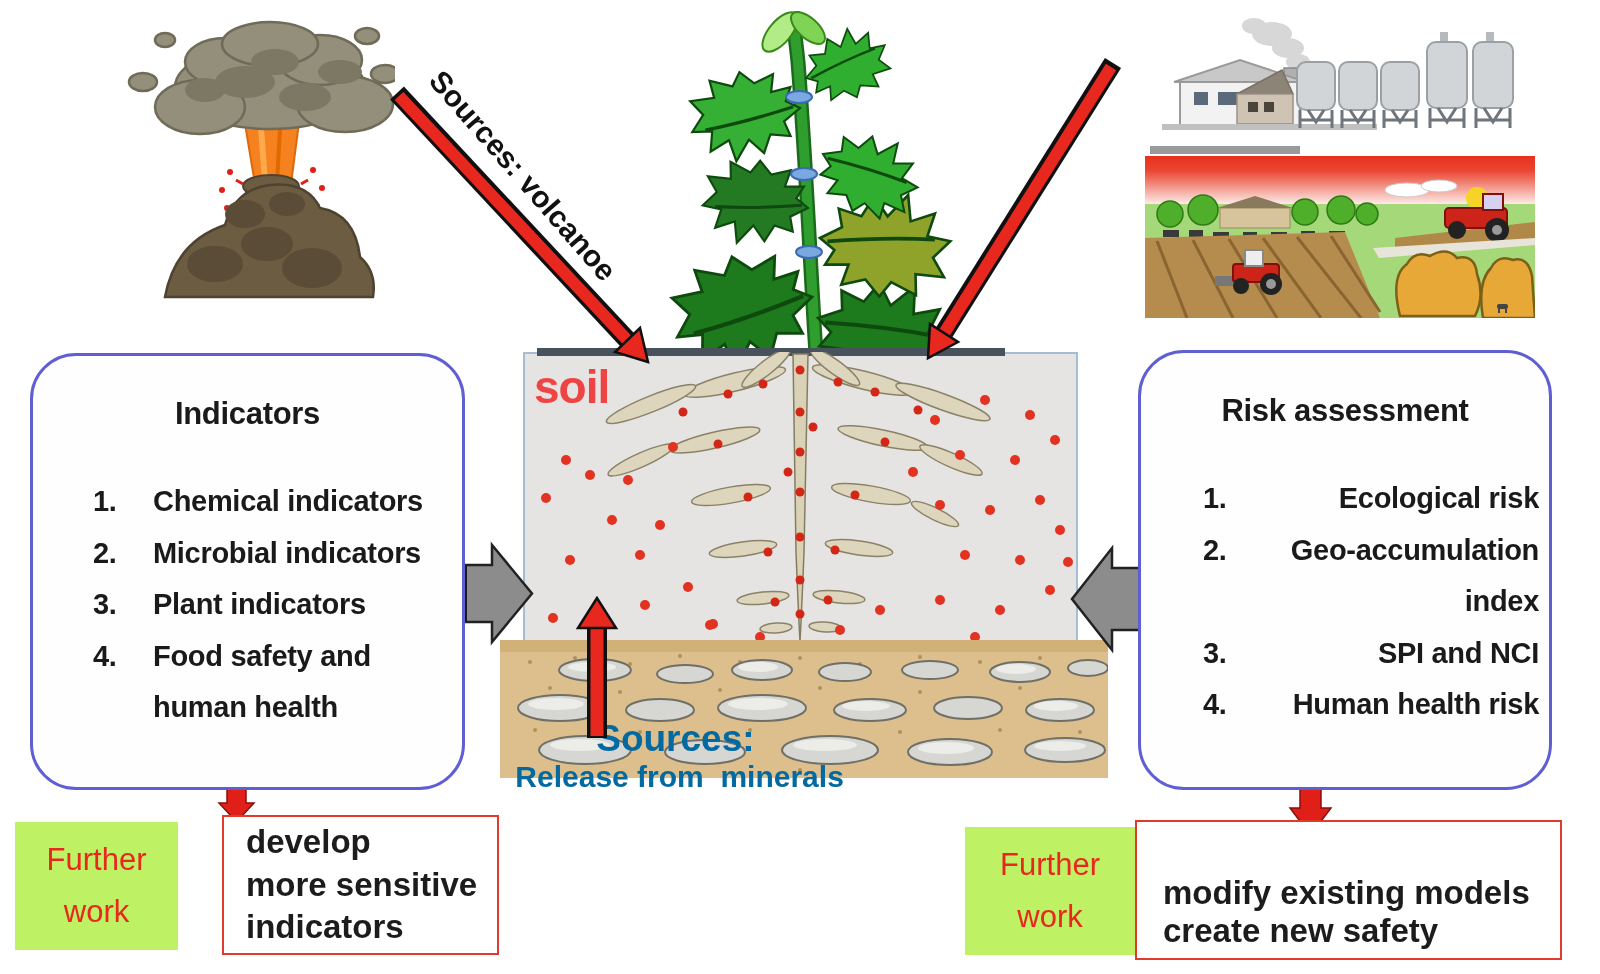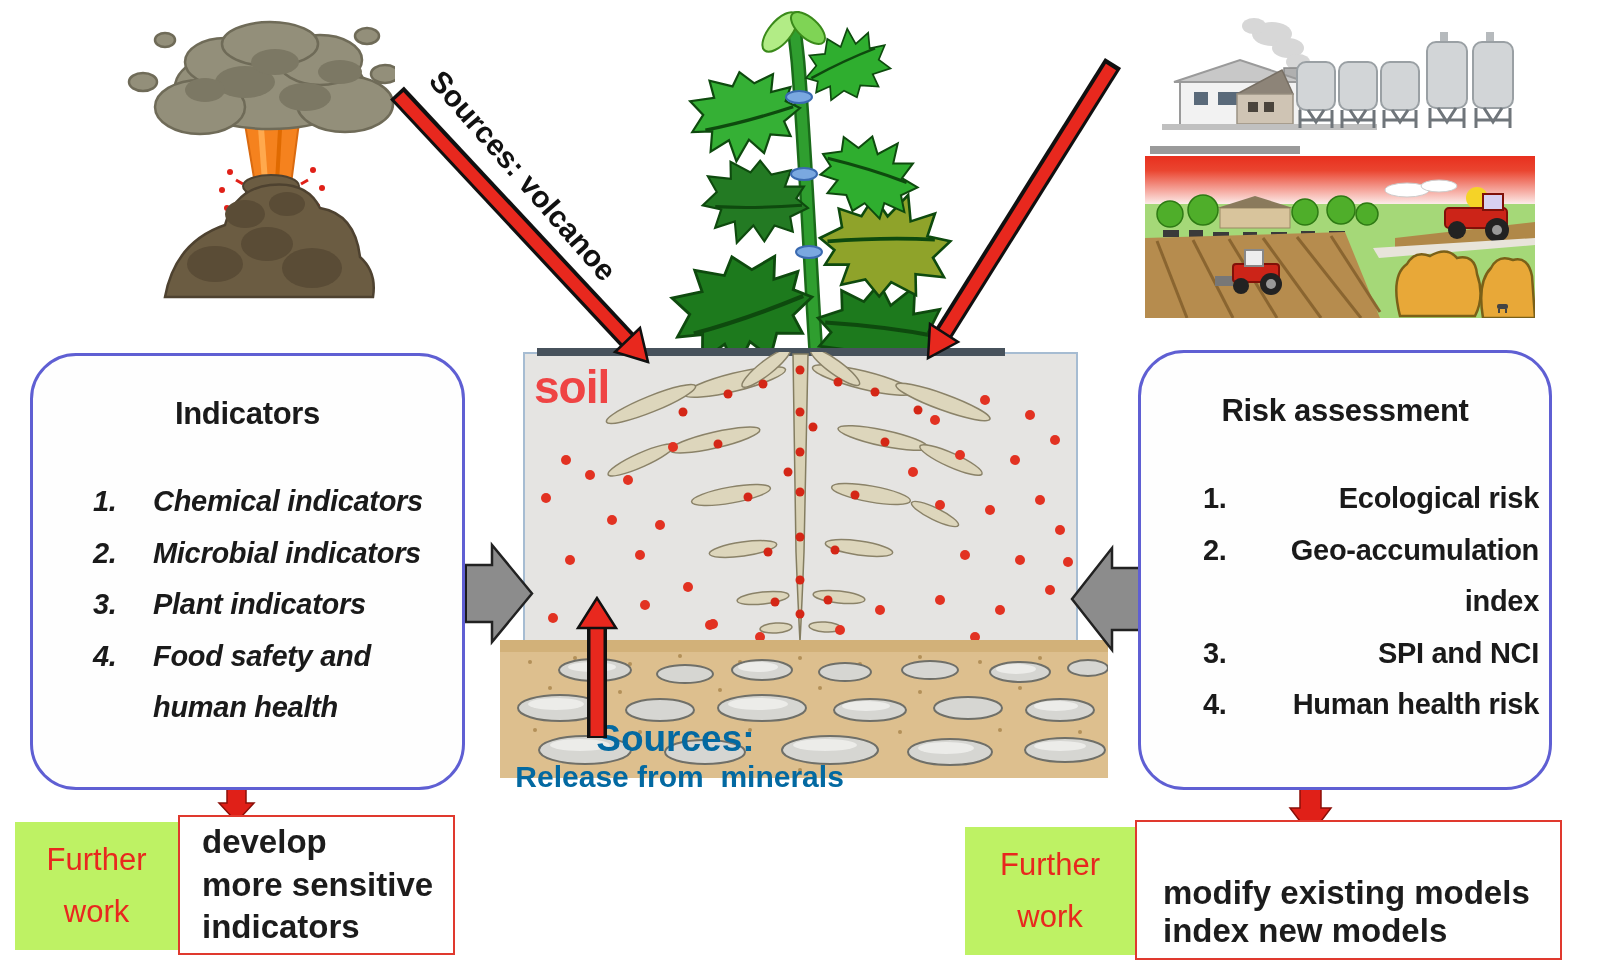--- a/index.html
+++ b/index.html
@@ -8,21 +8,21 @@
   .abs{position:absolute;}
 
   
   .panel{position:absolute;background:#fefefe;border:3px solid #5f5fd3;border-radius:46px;box-sizing:border-box;}
   .panel-title{text-align:center;font-size:31px;font-weight:600;margin-top:40px;letter-spacing:-0.3px;}
   .panel ol{list-style:none;counter-reset:itm;margin:44px 0 0 0;font-size:29px;font-weight:600;
             line-height:1.78;letter-spacing:-0.3px;}
   .panel li{position:relative;counter-increment:itm;}
   .panel li::before{content:counter(itm) ".";position:absolute;left:0;}
   #indicators-panel ol{padding:0 15px 0 60px;}
-  #indicators-panel li{padding-left:60px;font-style:italic;}
+  #indicators-panel li{padding-left:60px;}
   #risk-panel ol{padding:0 10px 0 62px;text-align:right;}
   #risk-panel li{padding-left:58px;}
 
   
   .diag-label{position:absolute;left:448px;top:64px;transform:rotate(49deg);transform-origin:0 0;
               font-size:30px;font-weight:bold;color:#111;white-space:nowrap;}
 
   
   #soil-box{position:absolute;left:523px;top:352px;width:555px;height:296px;background:#e5e4e2;
             border:2px solid #a6bcd2;box-sizing:border-box;}
@@ -32,21 +32,21 @@
   
   #minerals-label{position:absolute;left:507px;top:718px;display:flex;align-items:center;color:#0369a1;flex-direction:column;}
   #minerals-label .pfx{font-size:37px;font-weight:bold;}
   #minerals-label .rest{font-size:30px;font-weight:bold;white-space:pre;}
 
   
   .fw-yellow{position:absolute;background:#bef264;display:flex;flex-direction:column;justify-content:space-around;
              align-items:center;padding:12px 15px;box-sizing:border-box;color:#e8281e;font-weight:normal;font-size:31px;}
   .fw-note{position:absolute;background:#fff;border:2px solid #e0392e;box-sizing:border-box;display:flex;
            flex-direction:column;justify-content:center;color:#1c1c1c;font-weight:bold;font-size:33px;}
-  #fw-note-left{padding-left:22px;line-height:1.3;}
+  #fw-note-left{padding-left:22px;line-height:1.3;margin-left:44px;}
   #fw-note-right{padding-left:26px;justify-content:space-around;padding-top:8px;padding-bottom:8px;}
 
   svg{display:block;}
   #arrow-overlay{position:absolute;left:0;top:0;pointer-events:none;}
 </style>
 </head>
 <body>
 
 <div id="canvas">
 
@@ -496,16 +496,16 @@
     <div>more sensitive</div>
     <div>indicators</div>
   </div>
 
   <div class="fw-yellow" style="left:965px;top:827px;width:170px;height:128px;">
     <span>Further</span>
     <span>work</span>
   </div>
   <div id="fw-note-right" class="fw-note" style="left:1135px;top:820px;width:427px;height:140px;justify-content:flex-end;">
     <div>modify existing models</div>
-    <div>index new models</div>
+    <div>create new safety</div>
   </div>
 
 </div>
 
 </body></html>

